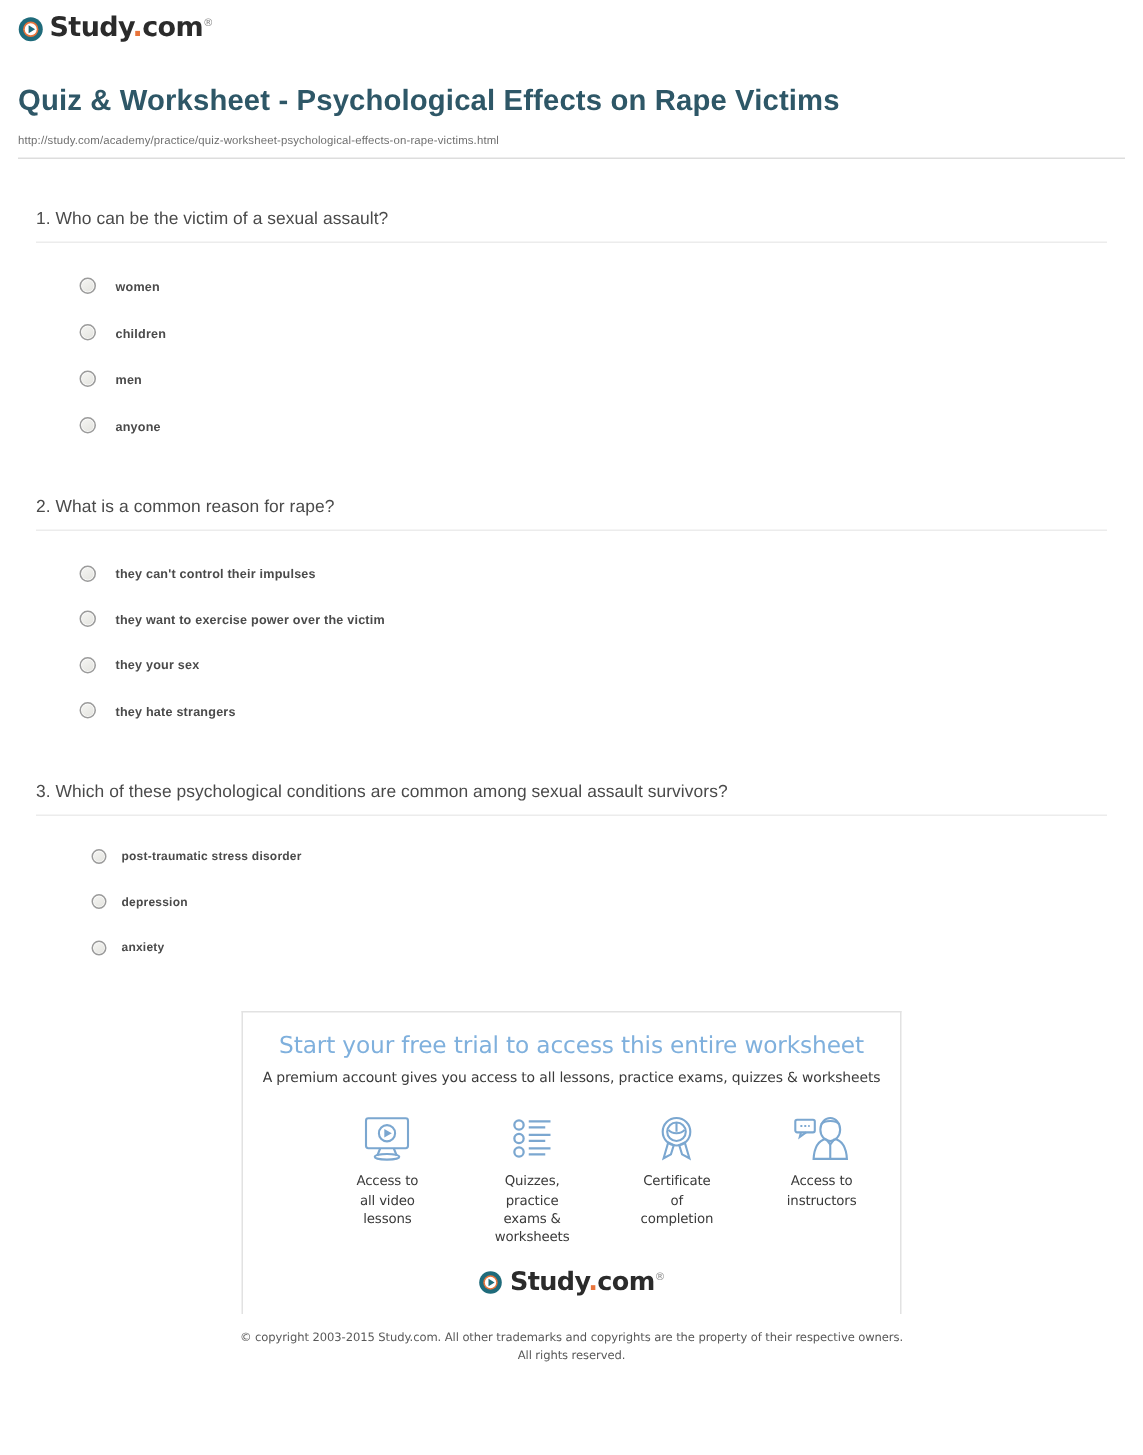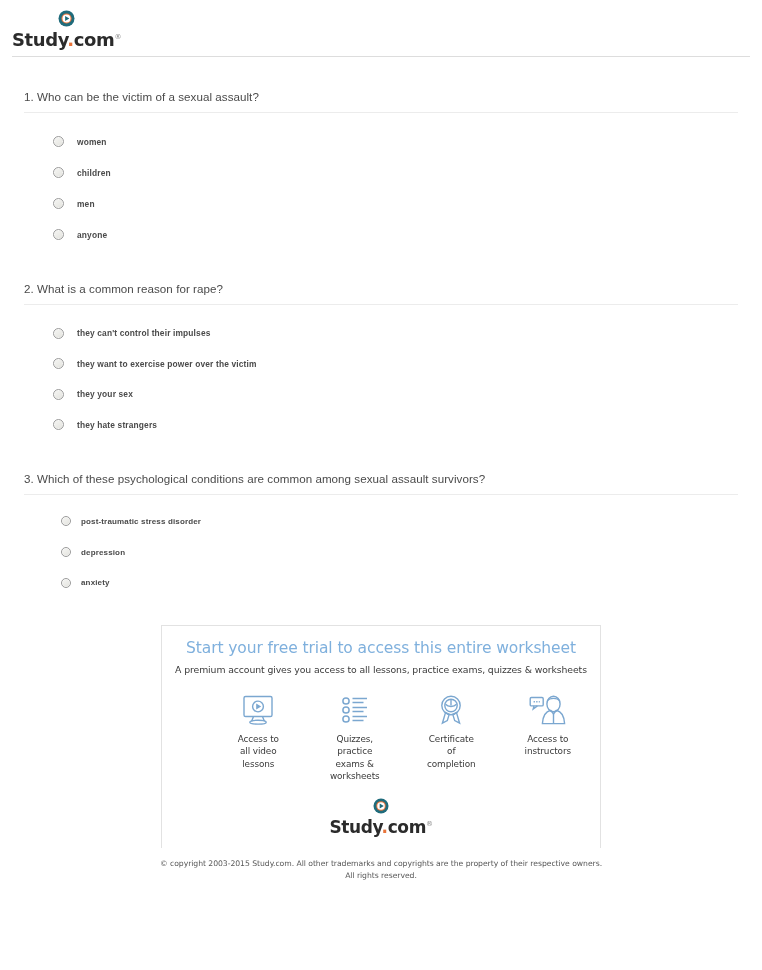--- a/index.html
+++ b/index.html
@@ -23,21 +23,20 @@
     padding: 0;
   }
   .topbar {
     padding: 10px 0 0 12px;
   }
   .logo {
     display: inline-flex;
     align-items: center;
     gap: 4px;
     line-height: 1;
-    flex-direction: column;
   }
   .logo-mark {
     width: 17px;
     height: 17px;
     flex: 0 0 17px;
     position: relative;
     display: inline-block;
   }
   .logo-mark svg { display:block; }
   .logo-text {
@@ -240,20 +239,24 @@
           <circle cx="8.5" cy="8.5" r="8" fill="#1f6b7b"></circle>
           <circle cx="8.5" cy="8.5" r="5.1" fill="#e8743b"></circle>
           <circle cx="8.5" cy="8.5" r="4.0" fill="#ffffff"></circle>
           <polygon points="7.1,5.9 11.4,8.5 7.1,11.1" fill="#1f6b7b"></polygon>
         </svg>
       </span>
       <span class="logo-text"><span>Study</span><span class="dot">.</span><span>com</span><span class="logo-tm">®</span></span>
     </a>
   </div>
 
+  <div class="title-wrap">
+    <h1 class="doc-title">Quiz &amp; Worksheet - Psychological Effects on Rape Victims</h1>
+    <div class="doc-url">http://study.com/academy/practice/quiz-worksheet-psychological-effects-on-rape-victims.html</div>
+  </div>
   <hr class="rule-strong">
 
   <div class="questions">
 
     <div class="question-block" id="q1">
       <div class="q-text">1. Who can be the victim of a sexual assault?</div>
       <hr class="q-rule">
       <ul class="answers">
         <li class="answer-row">
           <span class="radio"></span>

